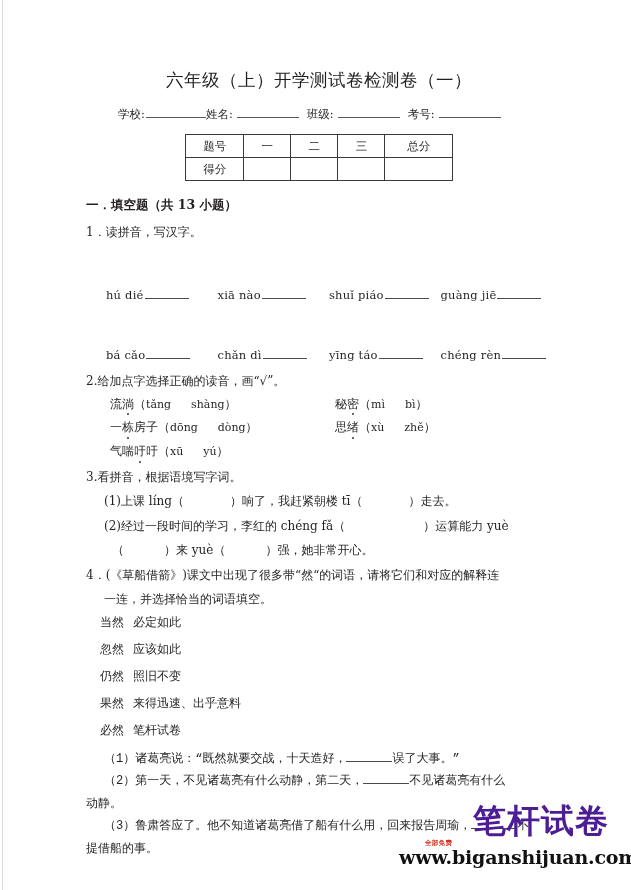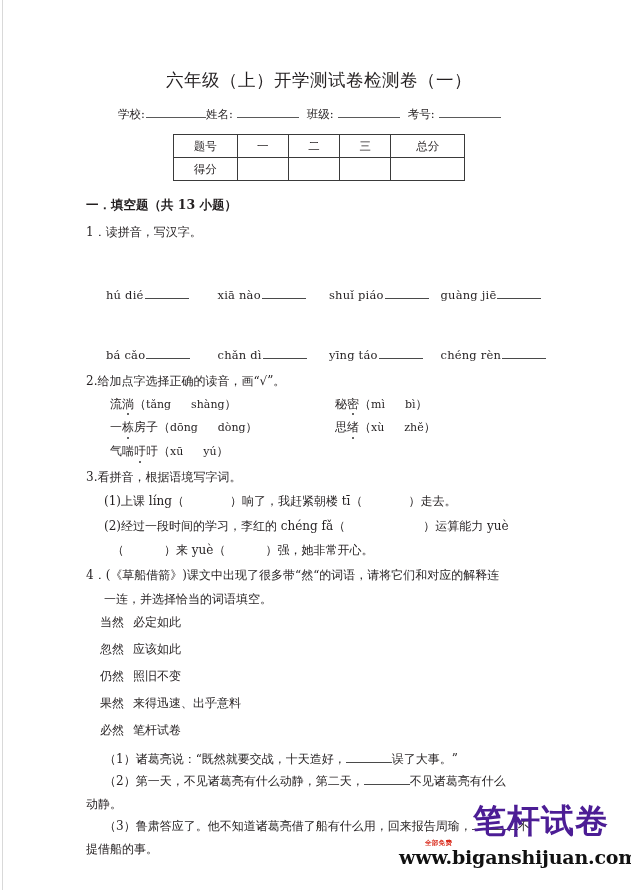--- a/index.html
+++ b/index.html
@@ -80,21 +80,21 @@
   .gap-sm { display:inline-block; width: 8px; }
 
   
   .score-table-wrap {
     display: flex;
     justify-content: center;
     margin-bottom: 16px;
   }
   table.score-table {
     border-collapse: collapse;
-    width: 292px;
+    width: 268px;
     table-layout: fixed;
   }
   table.score-table td {
     border: 1px solid #3a3a3a;
     height: 22px;
     text-align: center;
     vertical-align: middle;
     font-size: 11.5px;
     padding: 0;
   }
@@ -187,20 +187,21 @@
     margin-bottom: 12px;
     line-height: 1.25;
   }
   .word-term { margin-right: 9px; }
 
   
   .fill-line {
     font-size: 12px;
     line-height: 1.62;
     margin-bottom: 3px;
+    font-family: Liberation Mono, monospace;
   }
   .fill-rule {
     display: inline-block;
     border-bottom: 1px solid #4a4a4a;
     height: 11px;
     width: 46px;
     vertical-align: baseline;
   }
 
   

